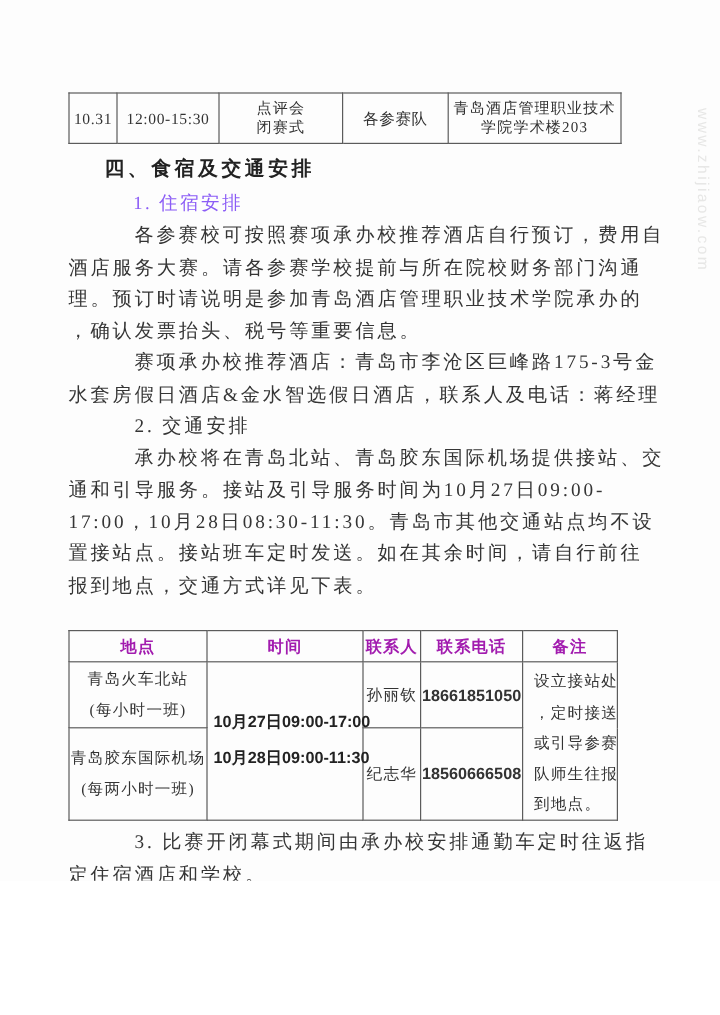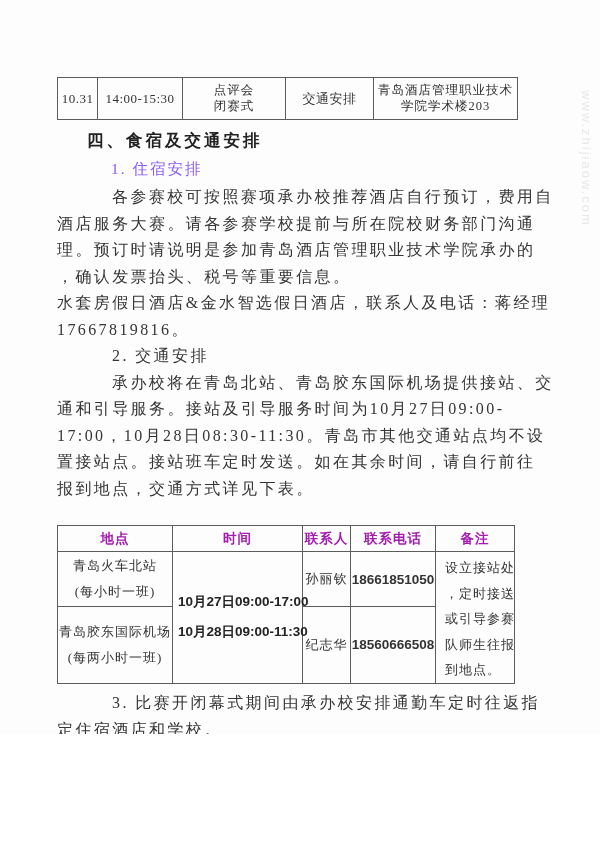--- a/index.html
+++ b/index.html
@@ -96,44 +96,44 @@
     <colgroup>
       <col style="width:40px">
         <col style="width:85px">
         <col style="width:103px">
         <col style="width:88px">
         <col style="width:144px">
     </colgroup>
     <tbody>
         <tr>
       <td>10.31</td>
-      <td>14:00-15:30</td>
+      <td>12:00-15:30</td>
       <td>
         <div class="two-line">点评会</div>
         <div class="two-line">闭赛式</div>
       </td>
-      <td>交通安排</td>
+      <td>各参赛队</td>
       <td>
         <div class="two-line">青岛酒店管理职业技术</div>
         <div class="two-line">学院学术楼203</div>
       </td>
     </tr>
   </tbody>
     </table>
 
   <div class="h1">四、食宿及交通安排</div>
   <div class="sub1">1. 住宿安排</div>
 
   <div class="flow">
     <div class="ln ind">各参赛校可按照赛项承办校推荐酒店自行预订，费用自</div>
     <div class="ln">酒店服务大赛。请各参赛学校提前与所在院校财务部门沟通</div>
     <div class="ln">理。预订时请说明是参加青岛酒店管理职业技术学院承办的</div>
     <div class="ln">，确认发票抬头、税号等重要信息。</div>
+    <div class="ln ind">赛项承办校推荐酒店：青岛市李沧区巨峰路175-3号金</div>
     <div class="ln">水套房假日酒店&amp;金水智选假日酒店，联系人及电话：蒋经理</div>
-    <div class="ln">17667819816。</div>
     <div class="ln ind">2. 交通安排</div>
     <div class="ln ind">承办校将在青岛北站、青岛胶东国际机场提供接站、交</div>
     <div class="ln">通和引导服务。接站及引导服务时间为10月27日09:00-</div>
     <div class="ln">17:00，10月28日08:30-11:30。青岛市其他交通站点均不设</div>
     <div class="ln">置接站点。接站班车定时发送。如在其余时间，请自行前往</div>
     <div class="ln">报到地点，交通方式详见下表。</div>
   </div>
 
   <table class="tbl transport">
     <colgroup>

